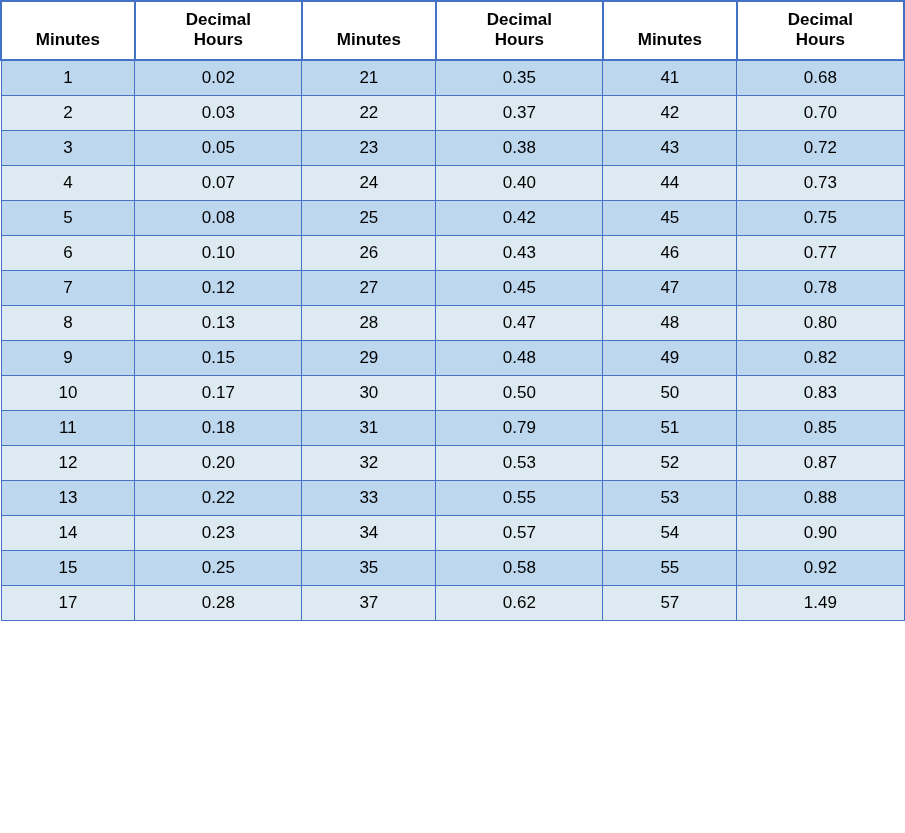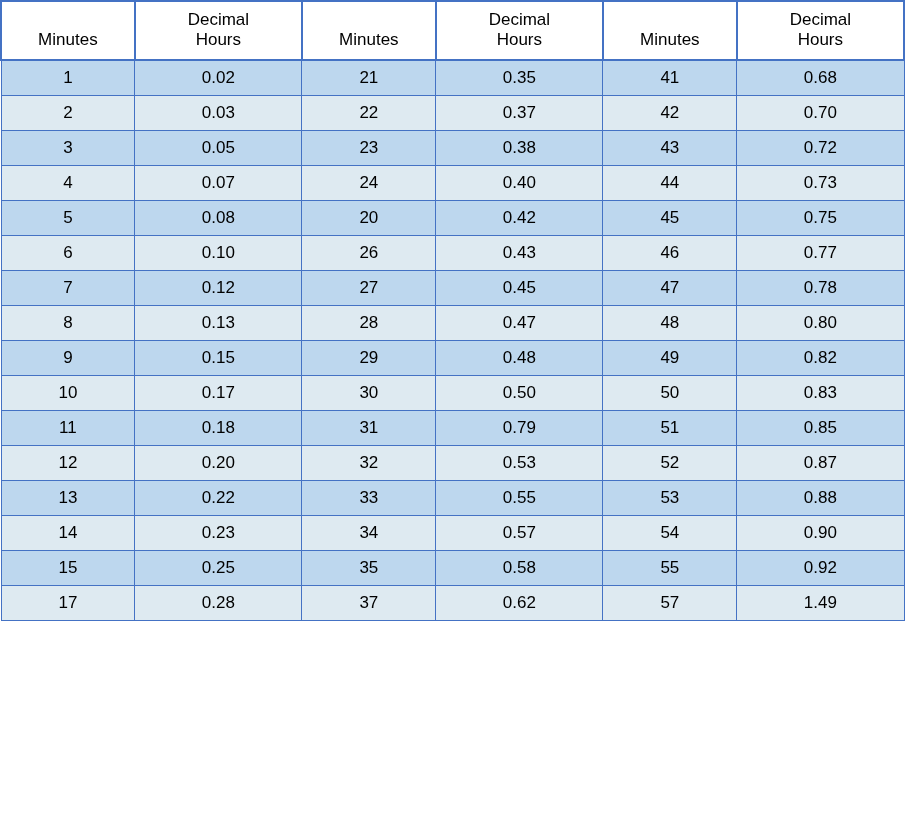--- a/index.html
+++ b/index.html
@@ -12,21 +12,21 @@
       min-height: 833px;
       padding: 0;
     }
     table {
       border-collapse: collapse;
       width: 905px;
       font-size: 17px;
     }
     thead tr th {
       background: #fff;
-      font-weight: normal;
+      font-weight: bold;
       text-align: center;
       padding: 8px 12px;
       border: 2px solid #4472C4;
       vertical-align: bottom;
       line-height: 1.2;
     }
     tbody tr td {
       text-align: center;
       padding: 7px 12px;
       border: 1px solid #4472C4;
@@ -94,21 +94,21 @@
         <td>4</td>
         <td>0.07</td>
         <td>24</td>
         <td>0.40</td>
         <td>44</td>
         <td>0.73</td>
       </tr>
       <tr>
         <td>5</td>
         <td>0.08</td>
-        <td>20</td>
+        <td>25</td>
         <td>0.42</td>
         <td>45</td>
         <td>0.75</td>
       </tr>
       <tr>
         <td>6</td>
         <td>0.10</td>
         <td>26</td>
         <td>0.43</td>
         <td>46</td>

